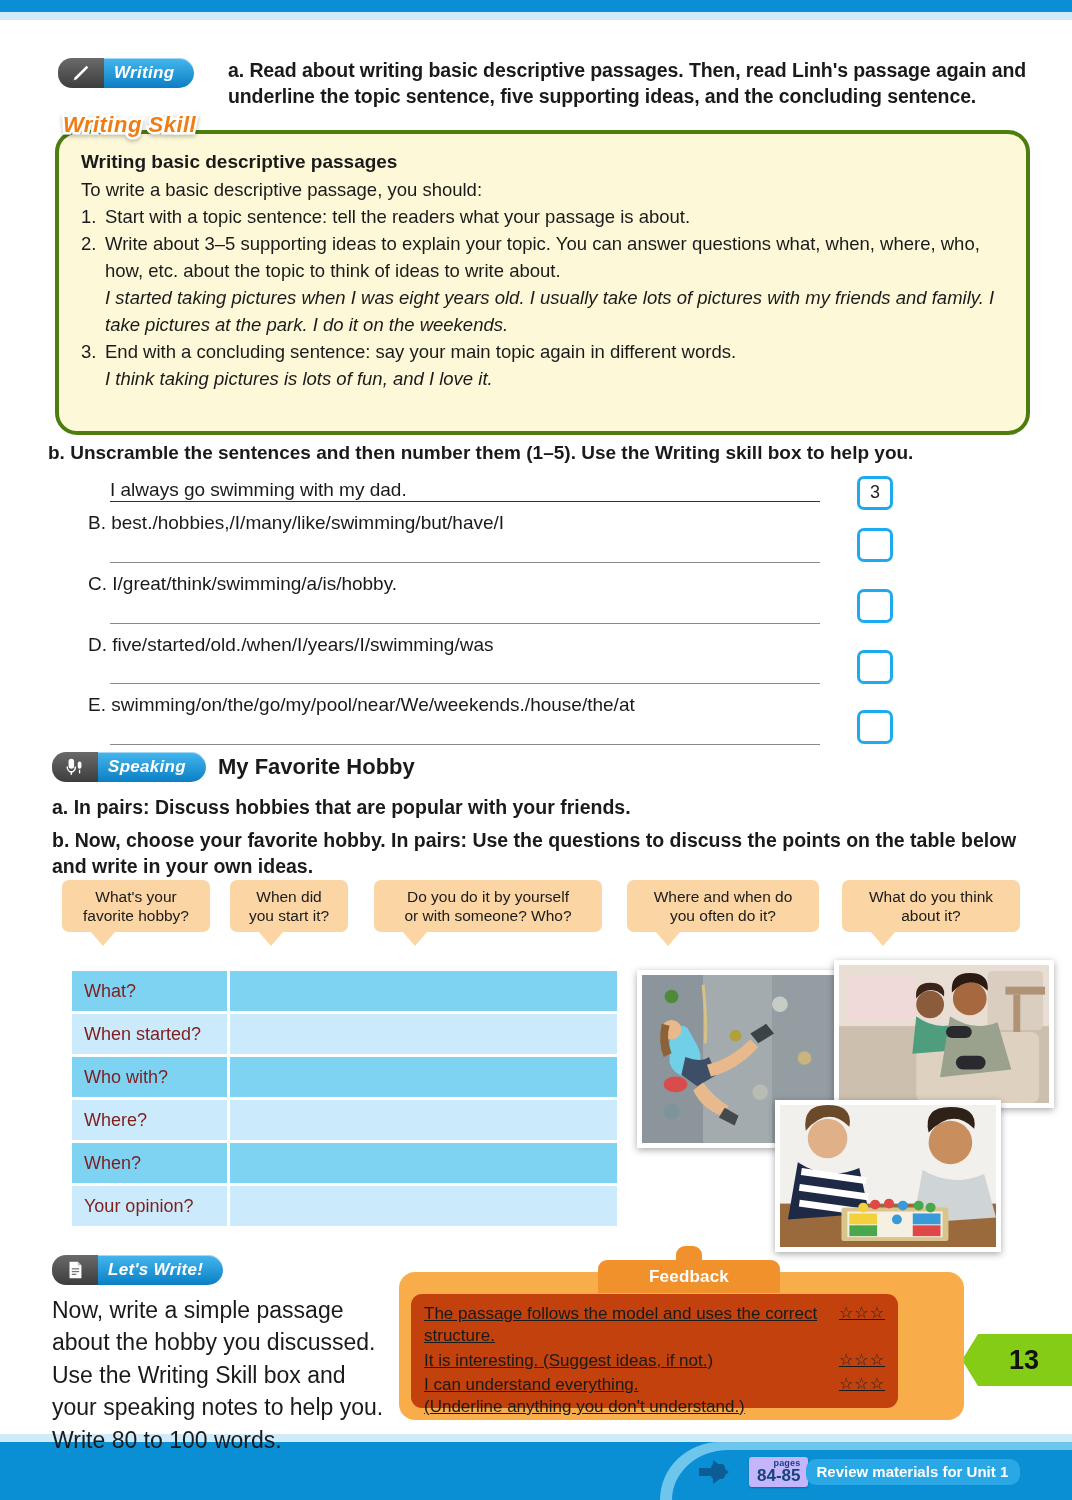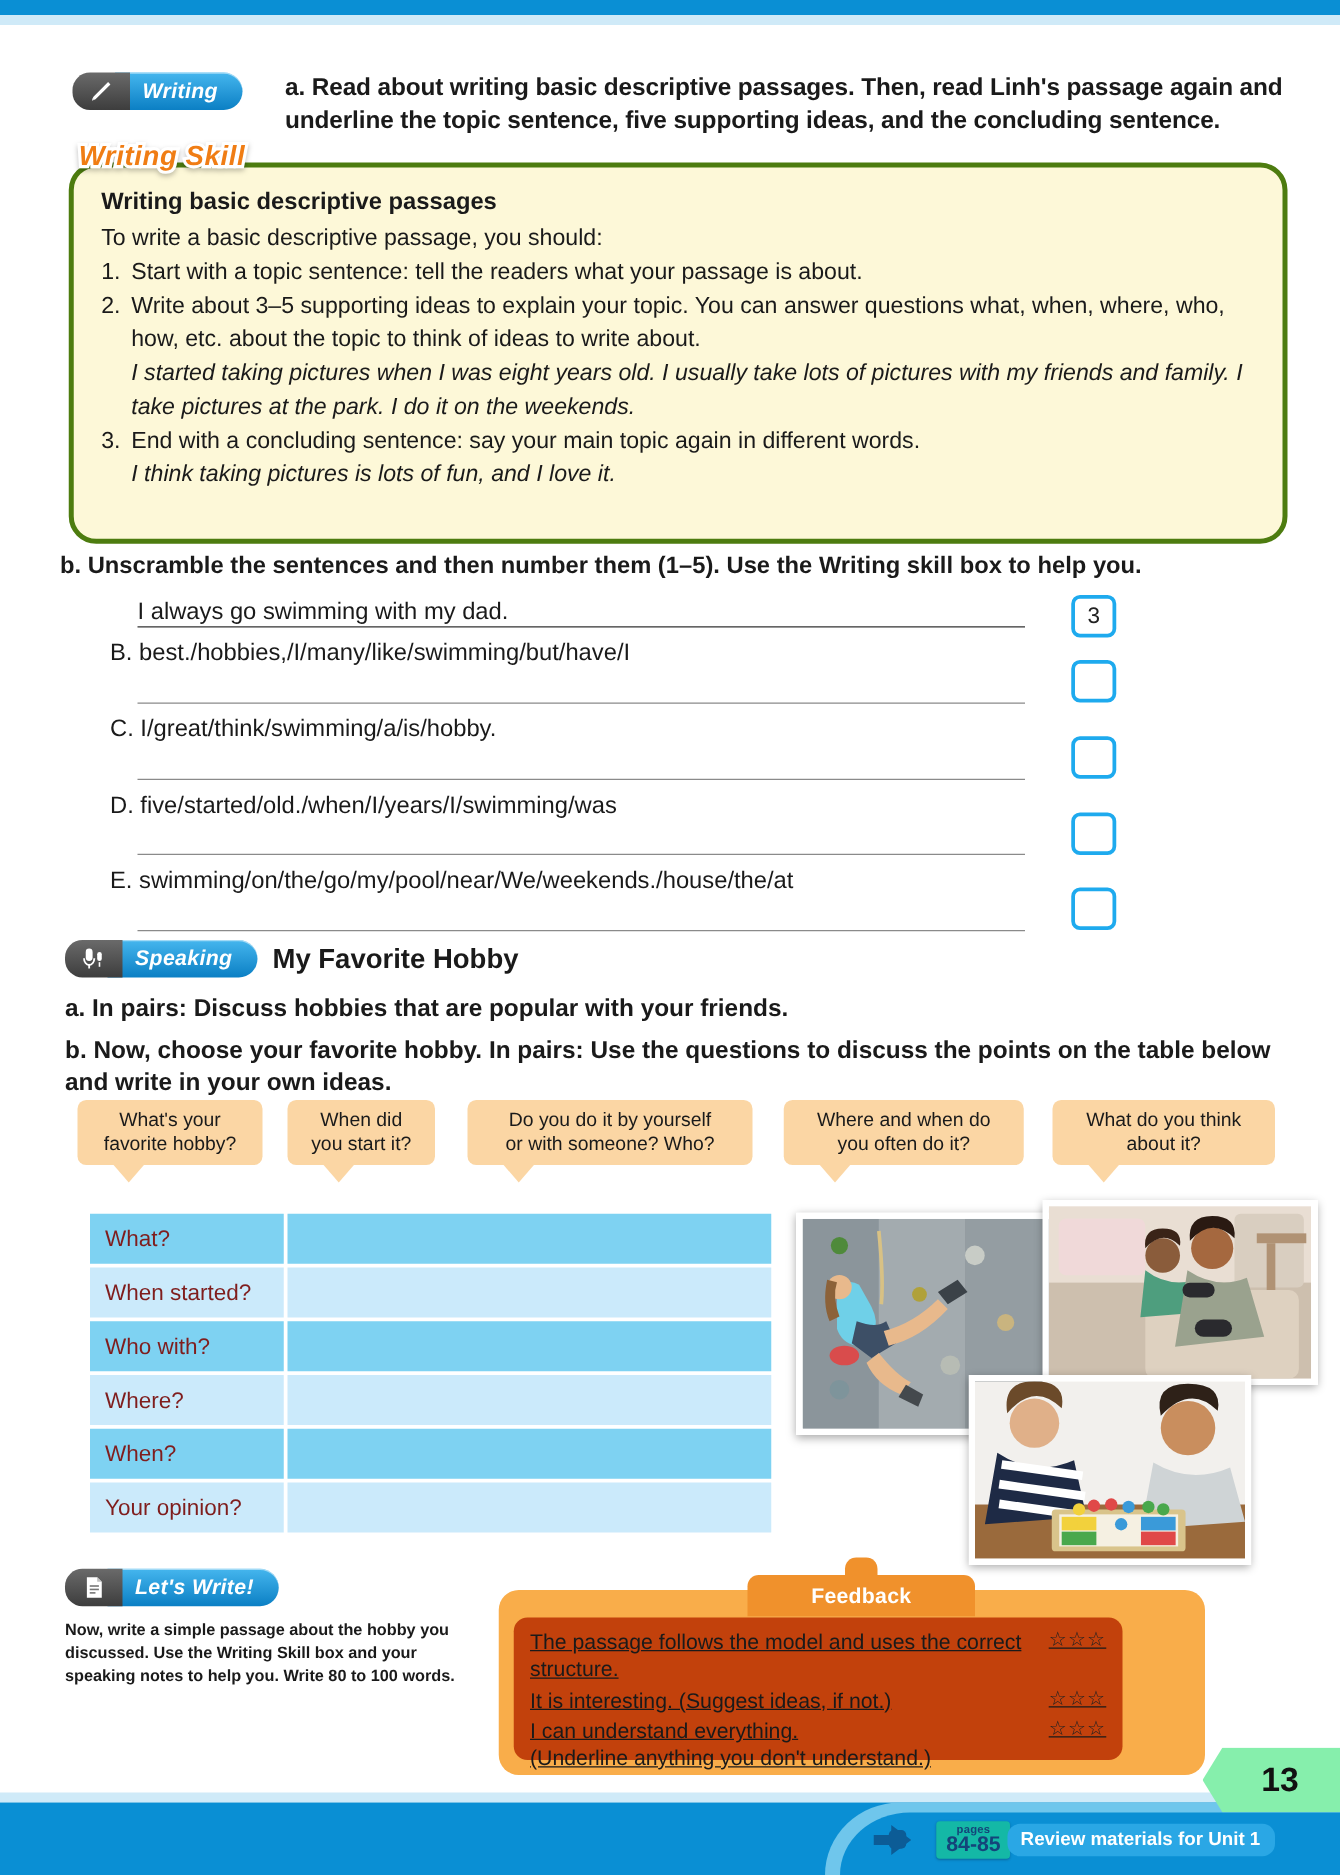--- a/index.html
+++ b/index.html
@@ -15,33 +15,33 @@
   .top-bar { position:absolute; left:0; top:0; width:1072px; height:12px; background:#0a8fd4; }
   .top-bar-lite { position:absolute; left:0; top:12px; width:1072px; height:8px; background:#cfeaf8; }
   .bot-bar-lite { position:absolute; left:0; top:1434px; width:1072px; height:8px; background:#cfeaf8; }
   .bot-bar { position:absolute; left:0; top:1442px; width:1072px; height:58px; background:#0a8fd4; }
   .bot-bar-curve { position:absolute; left:660px; top:1442px; width:412px; height:58px;
       background:#6fc6ec; border-top-left-radius:60px 58px; }
   .bot-bar-curve2 { position:absolute; left:672px; top:1450px; width:400px; height:50px;
       background:#0a8fd4; border-top-left-radius:56px 50px; }
 
   .page-num {
-    position:absolute; right:0; top:1398px; width:110px; height:52px;
-    background:#86efac; color:#111; font-weight:bold; font-size:27px;
+    position:absolute; right:0; top:1334px; width:110px; height:52px;
+    background:#84cc16; color:#111; font-weight:bold; font-size:27px;
     display:flex; align-items:center; justify-content:center;
     border-top-left-radius:10px; border-bottom-left-radius:10px;
     clip-path: polygon(16px 0, 100% 0, 100% 100%, 16px 100%, 0 50%);
     padding-left:14px;
   }
 
   .footer-note { position:absolute; left:697px; top:1455px; display:flex; align-items:center; gap:0px; }
   .thumb-icon { width:50px; height:34px; color:#0c5c96; margin-right:2px; }
   .pages-tag {
-    background:#14b8a6; color:#14447a; border-radius:3px;
-    padding:2px 8px 3px 8px; line-height:1; text-align:center;
+    background:#c4b5fd; color:#14447a; border-radius:3px;
+    padding:2px 8px 3px 8px; line-height:1; text-align:right;
     box-shadow:0 1px 2px rgba(0,0,0,.25);
   }
   .pages-tag .sm { font-size:9px; font-weight:bold; display:block; letter-spacing:.2px;}
   .pages-tag .bg { font-size:17px; font-weight:bold; display:block; margin-top:-1px;}
   .review-pill {
     background:#2aa7e5; color:#fff; font-weight:bold; font-size:15px;
     padding:4px 12px 5px 10px; border-radius:10px; margin-left:-2px; white-space:nowrap;
   }
 
   
@@ -123,21 +123,21 @@
              font-size:18px; color:#7f1d1d; }
   .tcell-r { flex:1; margin-left:3px; }
   .trow.d .tcell-l, .trow.d .tcell-r { background:#7ed2f2; }
   .trow.l .tcell-l, .trow.l .tcell-r { background:#cbeafb; }
 
   
   .photo { position:absolute; border:5px solid #fff; box-shadow:0 2px 7px rgba(0,0,0,.34); overflow:hidden; }
 
   
   #letswrite { position:absolute; left:52px; top:1255px; width:340px; }
-  #letswrite .body { font-size:13px; font-weight:bold; line-height:1.41; margin-top:9px; }
+  #letswrite .body { font-size:23px; font-weight:normal; line-height:1.41; margin-top:9px; }
 
   
   #feedback { position:absolute; left:399px; top:1272px; width:565px; height:148px;
               background:#f9ad4a; border-radius:16px; }
   #feedback-inner { position:absolute; left:12px; top:22px; width:487px; height:114px;
               background:#c2410c; border-radius:11px; padding:9px 13px;text-decoration:underline; }
   #feedback-tab {
     position:absolute; left:598px; top:1260px; width:182px; height:33px;
     background:#f0912c; border-radius:9px 9px 0 0; color:#fff;
     font-size:17px; font-weight:bold; display:flex; align-items:center; justify-content:center;

